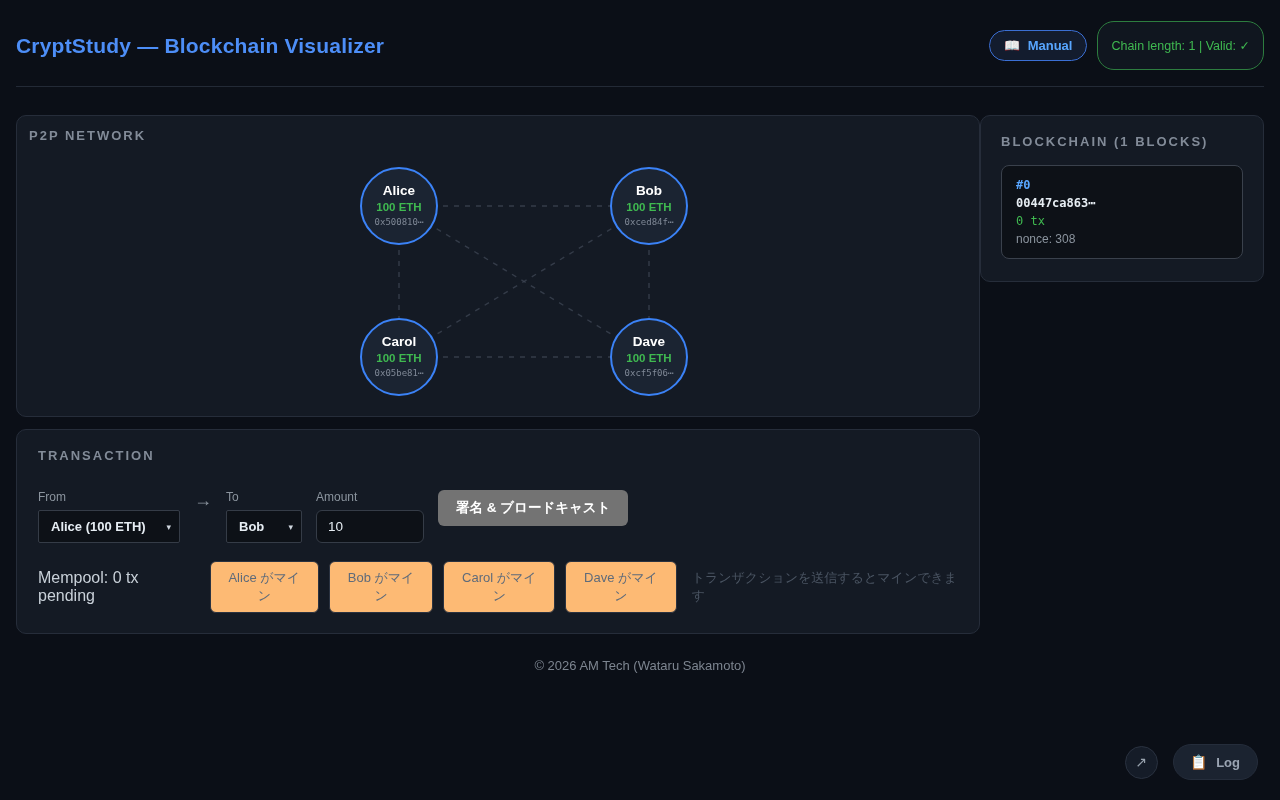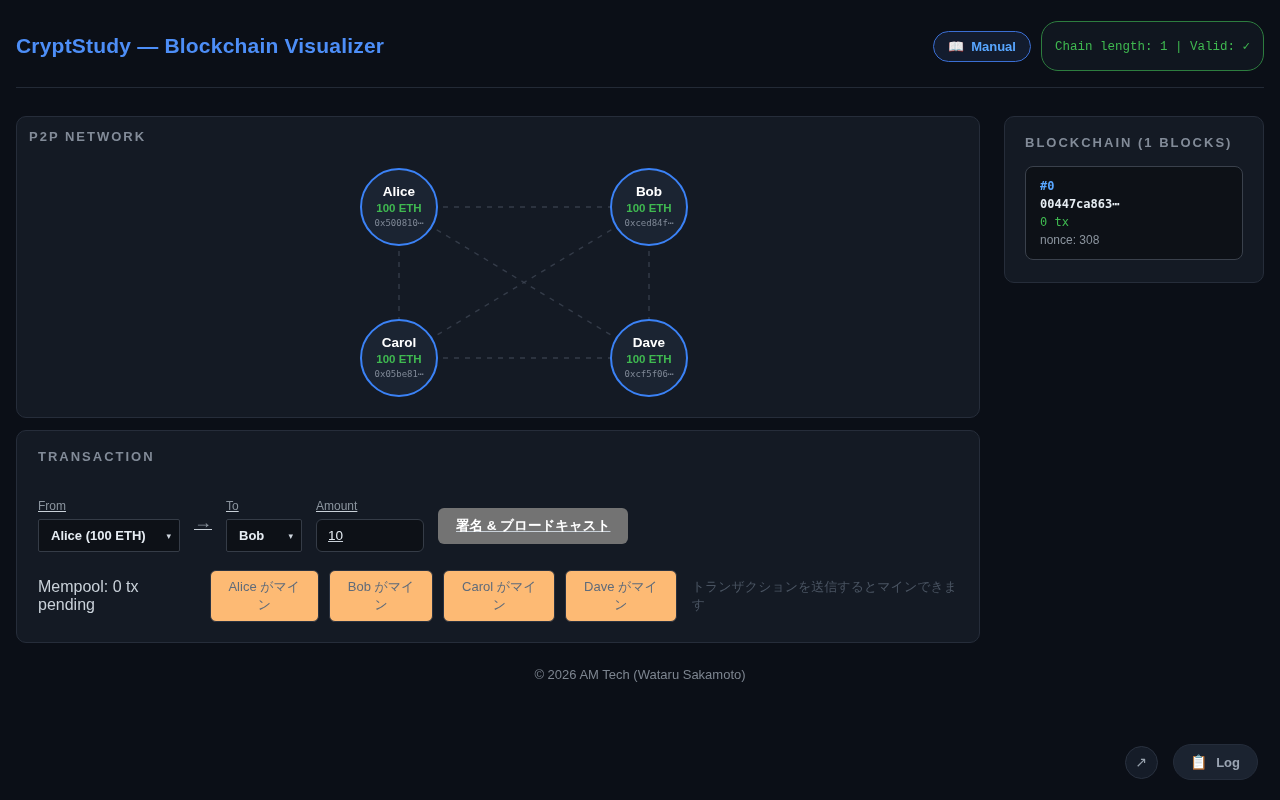--- a/index.html
+++ b/index.html
@@ -22,25 +22,25 @@
   .header-right { display: flex; align-items: center; gap: 10px; }
   .manual-btn {
     display: inline-flex; align-items: center; gap: 7px;
     background: #131c2e; border: 1px solid #3b6fd4; color: #58a6ff;
     font-family: inherit; font-weight: bold; font-size: 13px;
     padding: 7px 14px; border-radius: 17px; cursor: pointer;
   }
   .manual-btn .icon { font-size: 13px; }
   .chain-badge {
     border: 1px solid #2d7d3f; color: #3fb950; background: #10161f;
-    font-size: 12.5px; padding: 16px 13px; border-radius: 17px; font-family: Liberation Mono, monospace;
-  }
-
-  
-  .main { display: flex; gap: 24px; padding: 28px 16px 0; align-items: flex-start; }
+    font-size: 12.5px; padding: 16px 13px; border-radius: 17px;
+  }
+
+  
+  .main { display: flex; padding: 28px 16px 0; align-items: flex-start; }
   .left-col { width: 964px; flex: none; }
   .right-col { flex: 1; }
   .panel {
     background: #141a24; border: 1px solid #262d3a; border-radius: 10px;
   }
   .panel-title {
     color: #828b98; font-size: 13px; font-weight: bold; letter-spacing: 2px;
   }
 
   
@@ -68,21 +68,21 @@
     border-radius: 8px; padding: 12px 14px;
     display: flex; flex-direction: column; gap: 4px;
   }
   .block-index { color: #58a6ff; font-family: "DejaVu Sans Mono", monospace; font-weight: bold; font-size: 12px; }
   .block-hash  { color: #e6edf3; font-family: "DejaVu Sans Mono", monospace; font-weight: bold; font-size: 12px; }
   .block-tx    { color: #3fb950; font-family: "DejaVu Sans Mono", monospace; font-size: 12px; }
   .block-nonce { color: #8b949e; font-size: 12px; }
 
   
   .tx-panel { margin-top: 12px; padding: 18px 21px 20px; }
-  .tx-form { display: flex; align-items: center; gap: 14px; margin-top: 35px; text-decoration: underline; }
+  .tx-form { display: flex; align-items: flex-start; gap: 14px; margin-top: 27px; }
   .field { display: flex; flex-direction: column; gap: 6px; }
   .field-label { font-size: 12px; color: #8b949e; }
   .select-wrap { position: relative; display: inline-block; }
   select {
     appearance: none; -webkit-appearance: none; -moz-appearance: none;
     background: #0d1117; border: 1px solid #353c47; color: #e6edf3;
     font-family: inherit; font-weight: bold; font-size: 13px;
     padding: 8px 28px 8px 12px; border-radius: 2px; cursor: pointer;
   }
   .from-select { width: 142px; }

